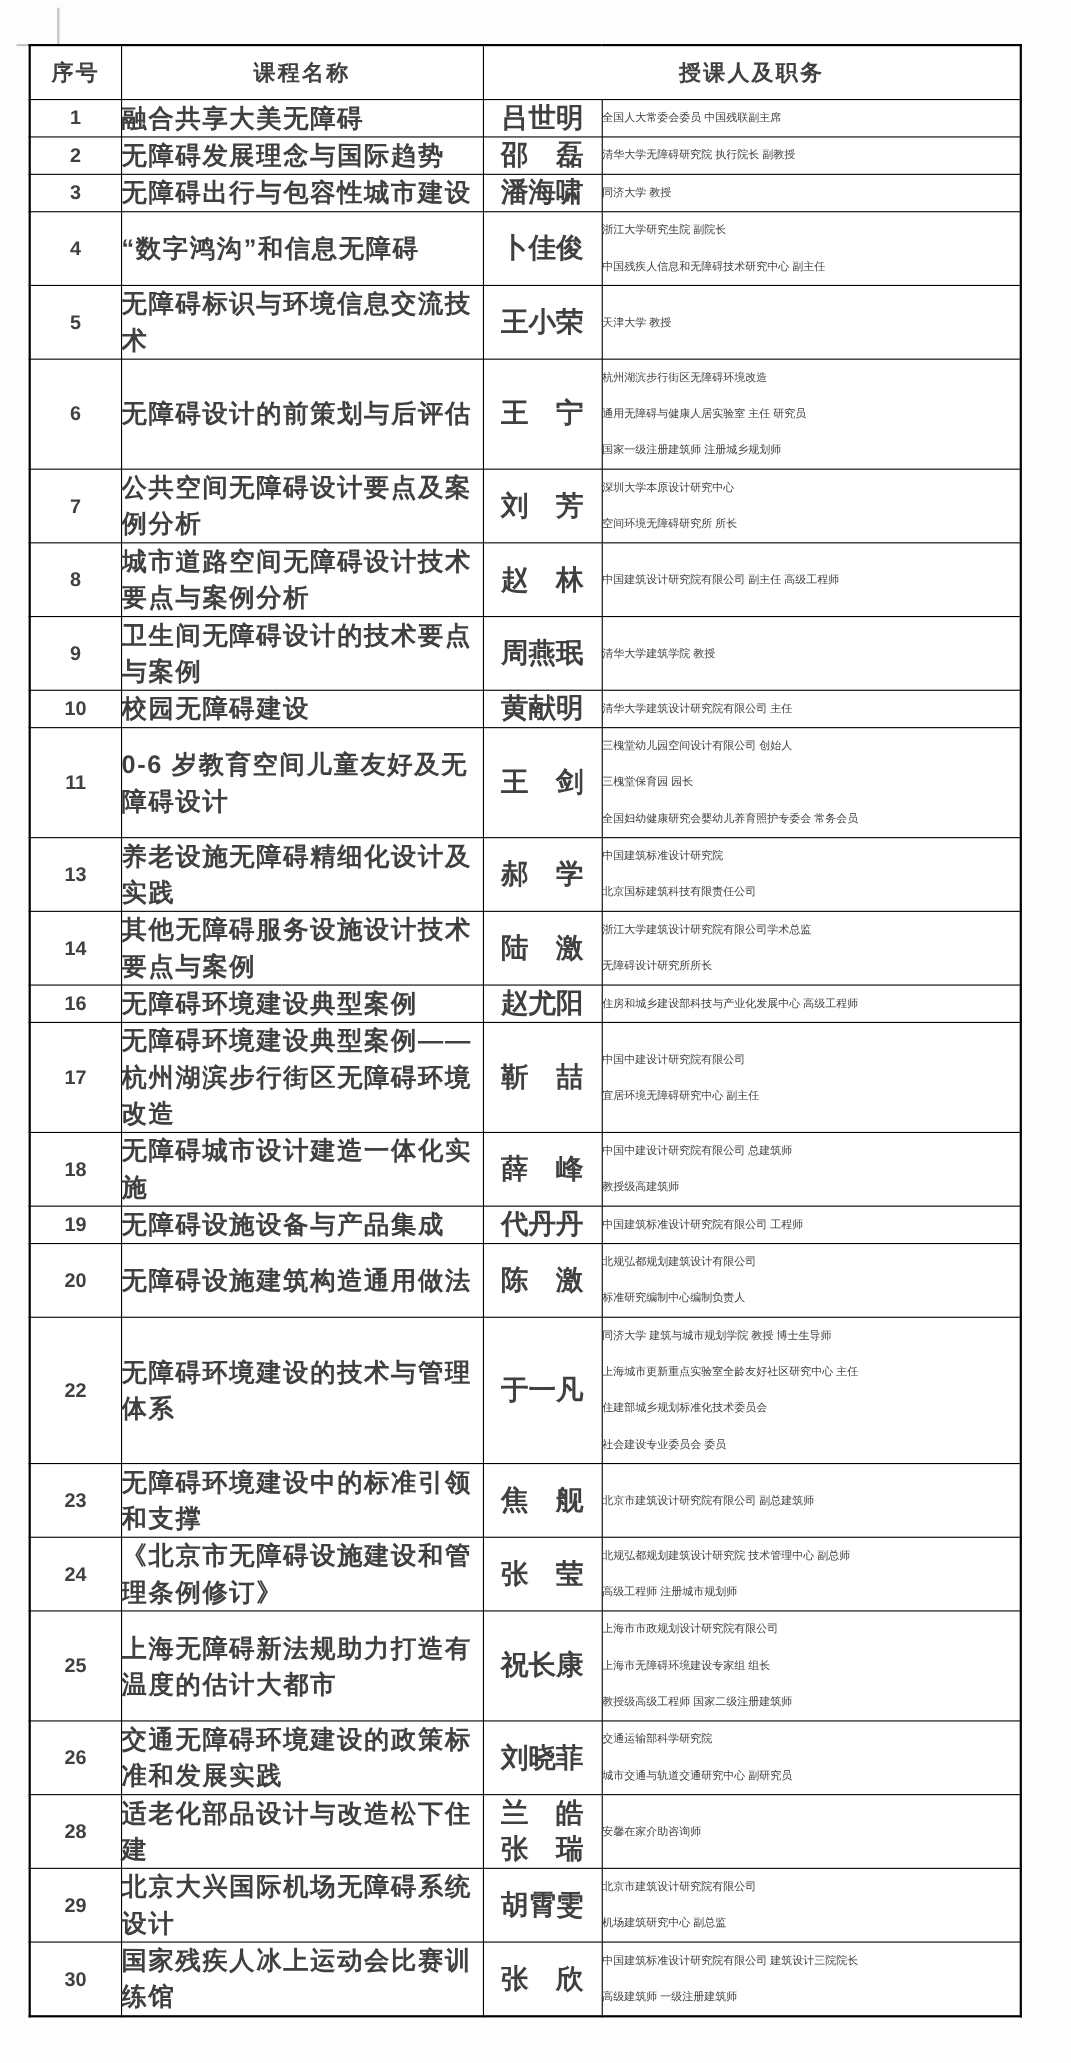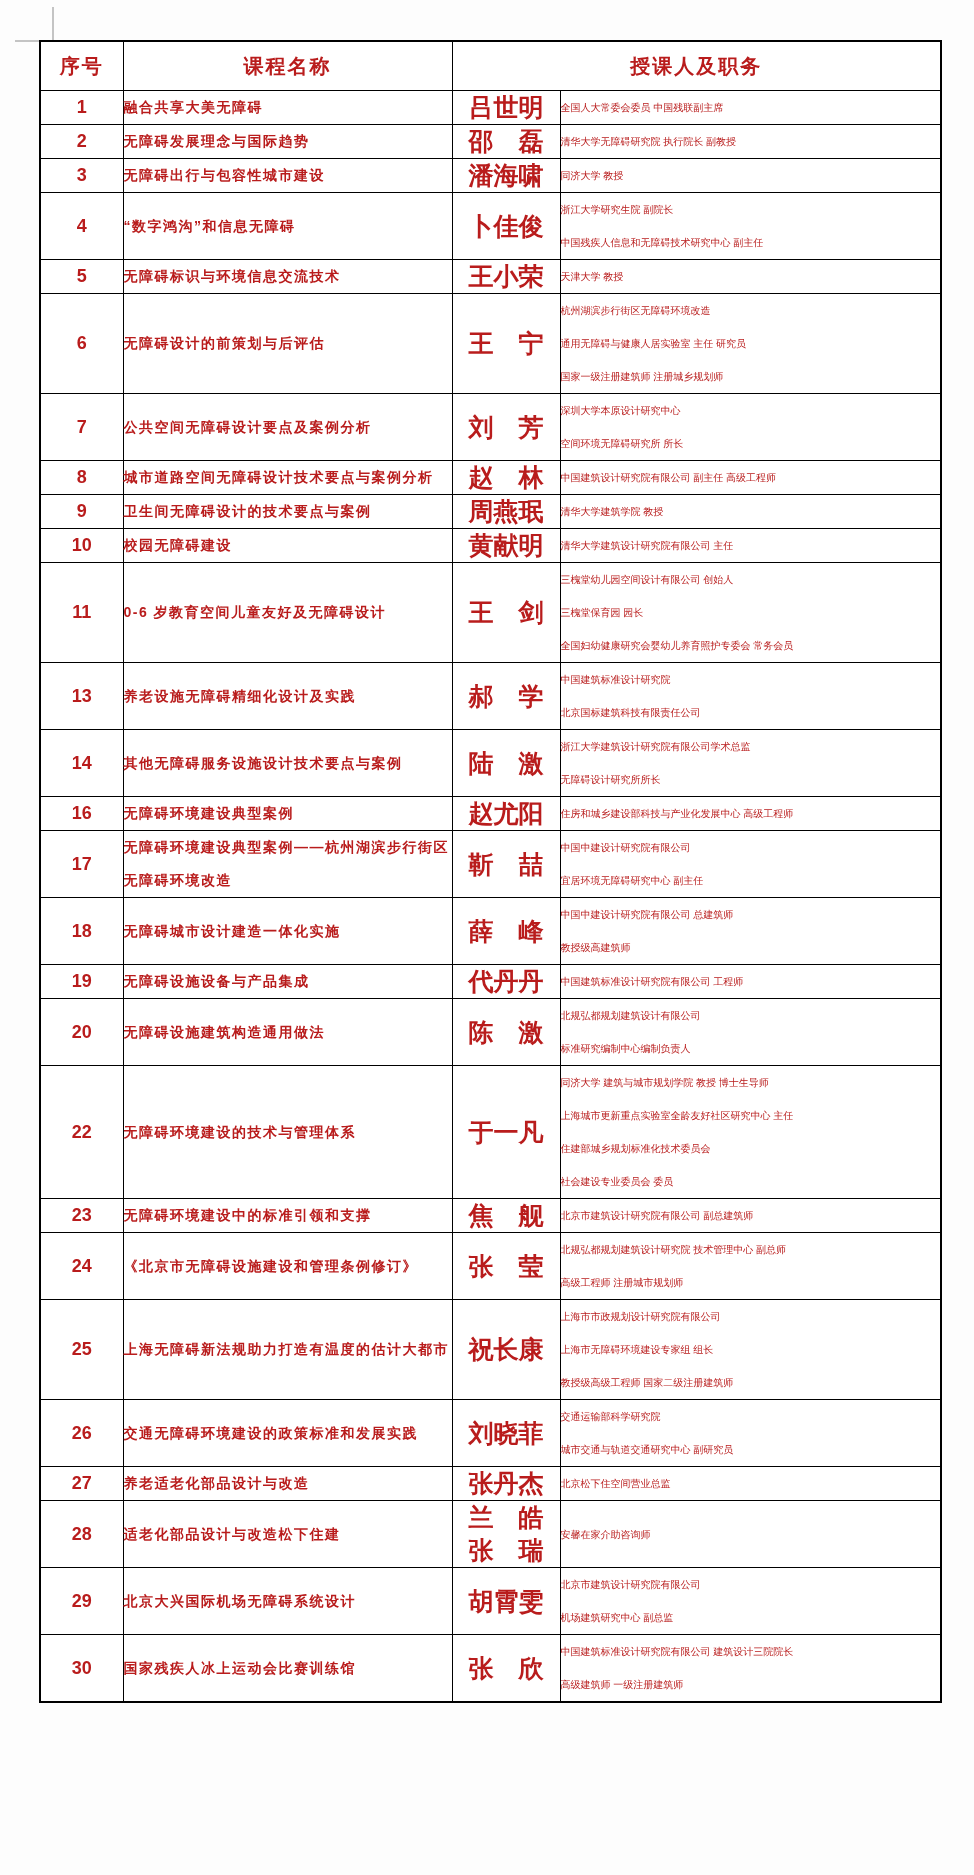--- a/index.html
+++ b/index.html
@@ -19,27 +19,27 @@
     position: absolute;
     left: 15px;
     top: 7px;
     width: 37px;
     height: 33px;
     border-right: 2px solid #c4c4c4;
     border-bottom: 2px solid #c4c4c4;
   }
   table.course-table {
     position: absolute;
-    left: 39px;
+    left: 26px;
     top: 40px;
     width: 901px;
     border-collapse: collapse;
     table-layout: fixed;
     background: #ffffff;
-    color: #b91c1c;
+    color: #404040;
   }
   table.course-table th,
   table.course-table td {
     border: 1px solid #000000;
     padding: 0;
     vertical-align: middle;
   }
   table.course-table {
     border: 2px solid #000000;
   }
@@ -51,21 +51,21 @@
     letter-spacing: 2px;
   }
   td.cell-no {
     text-align: center;
     font-weight: bold;
     font-size: 18px;
     line-height: 33px;
   }
   td.cell-course {
     font-weight: bold;
-    font-size: 14px;
+    font-size: 23px;
     letter-spacing: 1.5px;
     line-height: 33px;
     padding: 0 8px 0 15px;
   }
   td.cell-name {
     text-align: center;
     font-weight: bold;
     font-size: 25px;
   }
   .name-line {
@@ -342,30 +342,20 @@
           <td class="cell-course">交通无障碍环境建设的政策标准和发展实践</td>
           <td class="cell-name">
             <div class="name-line">刘晓菲</div>
           </td>
           <td class="cell-title">
             <div class="title-line">交通运输部科学研究院</div>
             <div class="title-line">城市交通与轨道交通研究中心 副研究员</div>
           </td>
         </tr>
         <tr>
-          <td class="cell-no">27</td>
-          <td class="cell-course">养老适老化部品设计与改造</td>
-          <td class="cell-name">
-            <div class="name-line">张丹杰</div>
-          </td>
-          <td class="cell-title">
-            <div class="title-line">北京松下住空间营业总监</div>
-          </td>
-        </tr>
-        <tr>
           <td class="cell-no">28</td>
           <td class="cell-course">适老化部品设计与改造松下住建</td>
           <td class="cell-name">
             <div class="name-line">兰　皓</div>
             <div class="name-line">张　瑞</div>
           </td>
           <td class="cell-title">
             <div class="title-line">安馨在家介助咨询师</div>
           </td>
         </tr>

